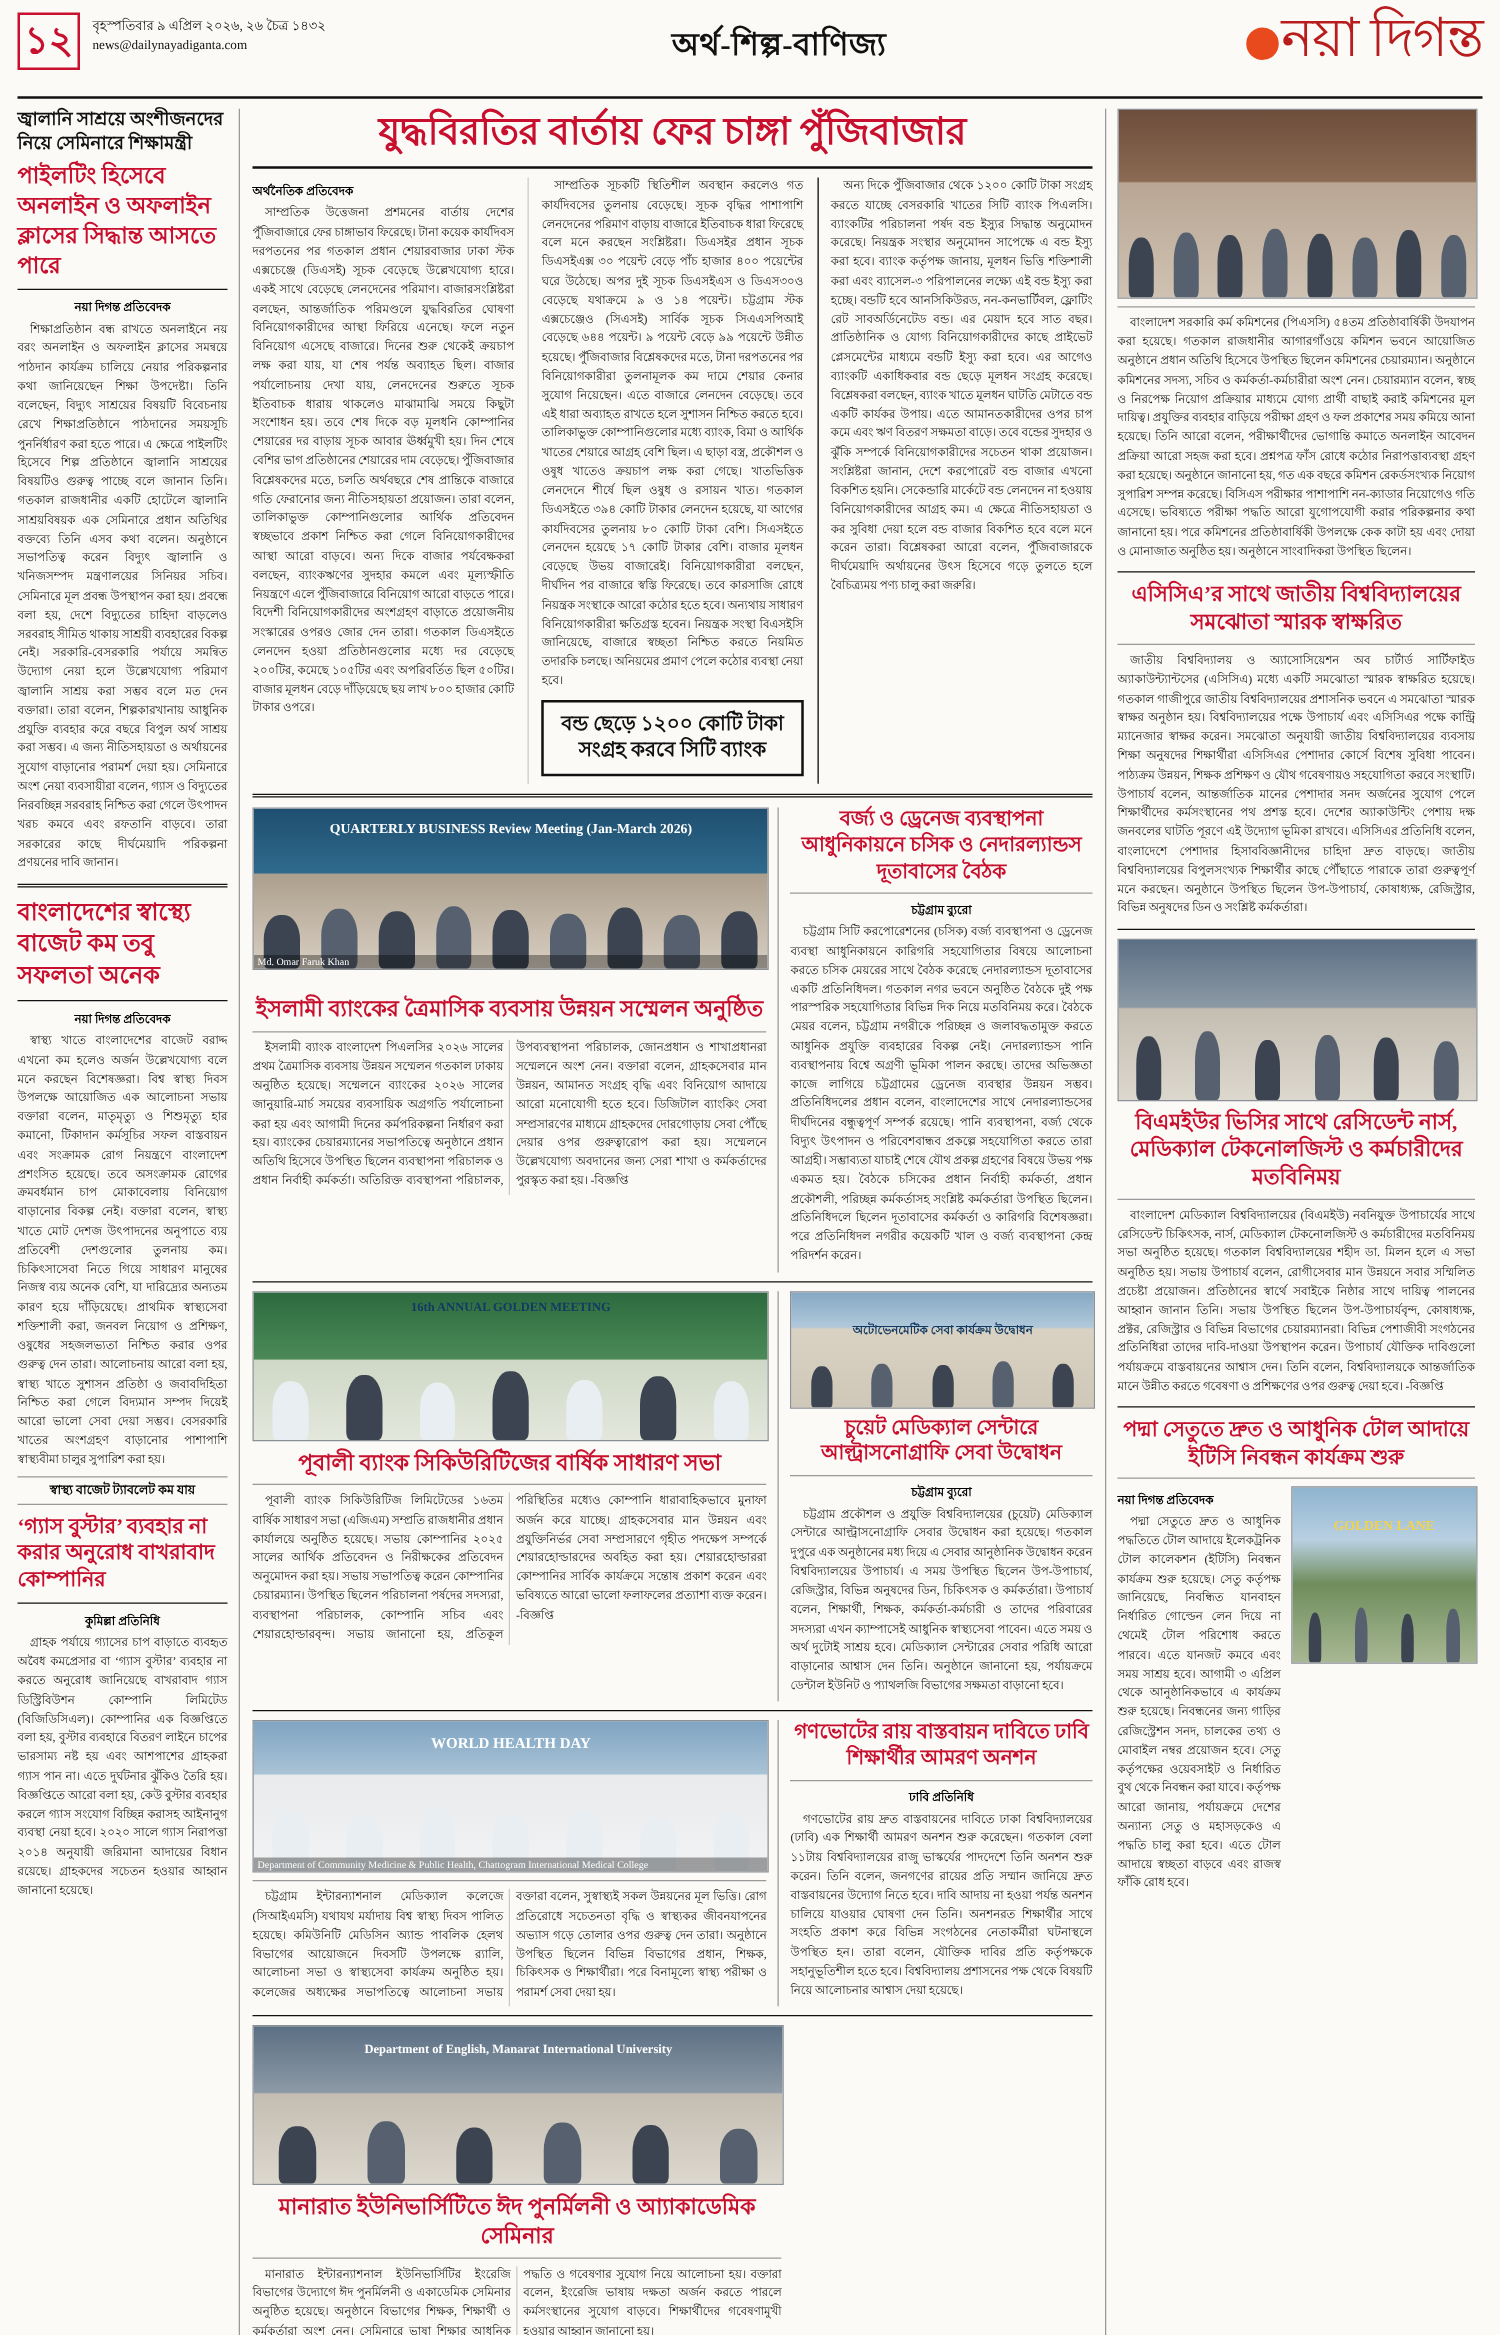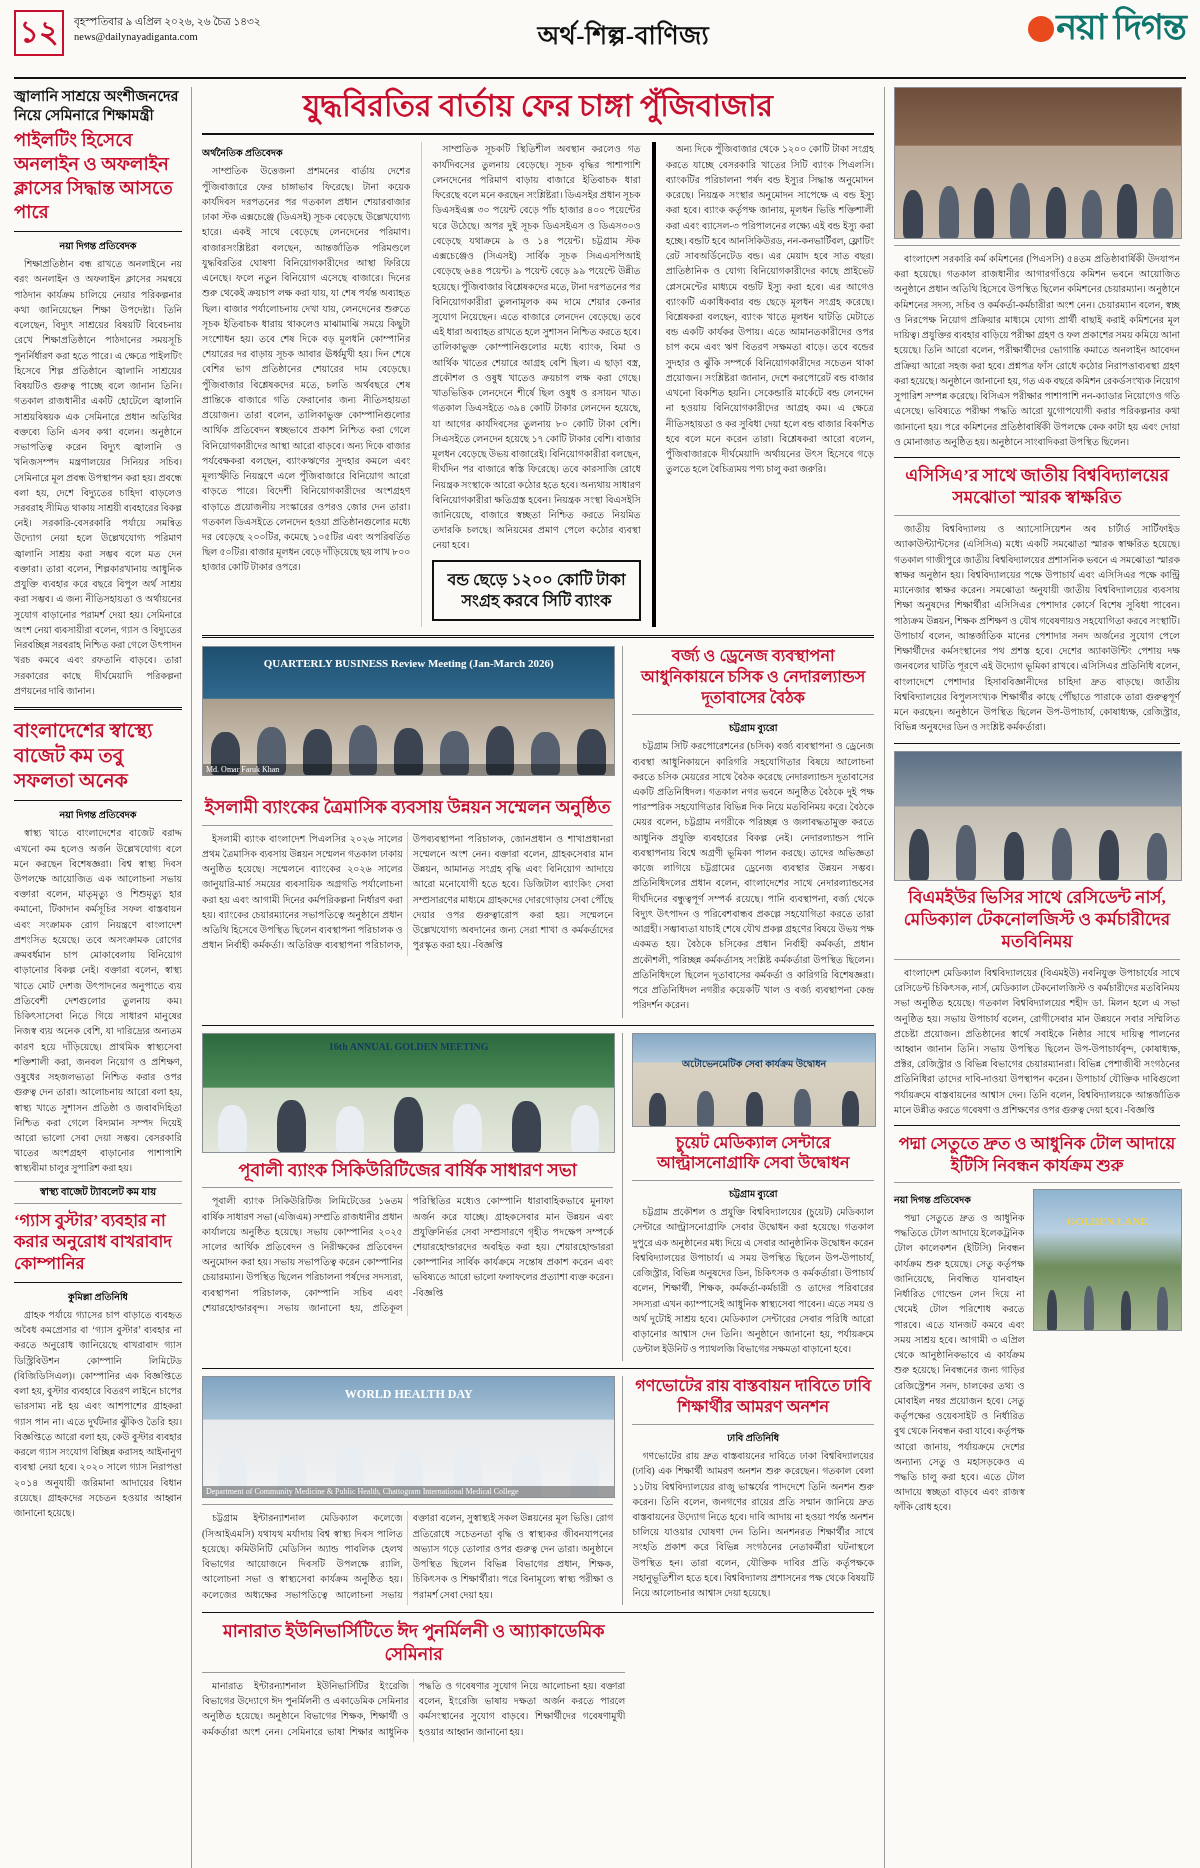--- a/index.html
+++ b/index.html
@@ -17,21 +17,21 @@
     display:flex;align-items:center;justify-content:center;margin-right:10px;
   }
   .issue{font-size:10.5px;line-height:1.45;color:#111;padding-top:4px;}
   .issue .mail{color:#111;}
   .section-title{
     flex:1;text-align:center;font-size:25px;font-weight:bold;color:#111;
     letter-spacing:0.5px;padding-top:6px;
   }
   .logo{width:200px;text-align:right;padding-top:0px;}
   .logo .brand{
-    font-size:35px;font-weight:bold;color:#0f766e;line-height:1;letter-spacing:-1px;
+    font-size:43px;font-weight:normal;color:#b91c1c;line-height:1;letter-spacing:-1px;
   }
   .logo .sun{
     display:inline-block;width:26px;height:26px;border-radius:50%;
     background:#e8491d;vertical-align:-3px;margin-right:2px;
   }
   
   .grid{display:flex;gap:10px;margin-top:8px;height:1792px;}
   .col{box-sizing:border-box;}
   .col-left{width:178px;border-right:1px solid #999;padding-right:9px;}
   .col-mid{width:672px;}
@@ -143,21 +143,21 @@
             <div class="bodytext">
                 <p>সাম্প্রতিক উত্তেজনা প্রশমনের বার্তায় দেশের পুঁজিবাজারে ফের চাঙ্গাভাব ফিরেছে। টানা কয়েক কার্যদিবস দরপতনের পর গতকাল প্রধান শেয়ারবাজার ঢাকা স্টক এক্সচেঞ্জে (ডিএসই) সূচক বেড়েছে উল্লেখযোগ্য হারে। একই সাথে বেড়েছে লেনদেনের পরিমাণ। বাজারসংশ্লিষ্টরা বলছেন, আন্তর্জাতিক পরিমণ্ডলে যুদ্ধবিরতির ঘোষণা বিনিয়োগকারীদের আস্থা ফিরিয়ে এনেছে। ফলে নতুন বিনিয়োগ এসেছে বাজারে। দিনের শুরু থেকেই ক্রয়চাপ লক্ষ করা যায়, যা শেষ পর্যন্ত অব্যাহত ছিল। বাজার পর্যালোচনায় দেখা যায়, লেনদেনের শুরুতে সূচক ইতিবাচক ধারায় থাকলেও মাঝামাঝি সময়ে কিছুটা সংশোধন হয়। তবে শেষ দিকে বড় মূলধনি কোম্পানির শেয়ারের দর বাড়ায় সূচক আবার ঊর্ধ্বমুখী হয়। দিন শেষে বেশির ভাগ প্রতিষ্ঠানের শেয়ারের দাম বেড়েছে। পুঁজিবাজার বিশ্লেষকদের মতে, চলতি অর্থবছরে শেষ প্রান্তিকে বাজারে গতি ফেরানোর জন্য নীতিসহায়তা প্রয়োজন। তারা বলেন, তালিকাভুক্ত কোম্পানিগুলোর আর্থিক প্রতিবেদন স্বচ্ছভাবে প্রকাশ নিশ্চিত করা গেলে বিনিয়োগকারীদের আস্থা আরো বাড়বে। অন্য দিকে বাজার পর্যবেক্ষকরা বলছেন, ব্যাংকঋণের সুদহার কমলে এবং মূল্যস্ফীতি নিয়ন্ত্রণে এলে পুঁজিবাজারে বিনিয়োগ আরো বাড়তে পারে। বিদেশী বিনিয়োগকারীদের অংশগ্রহণ বাড়াতে প্রয়োজনীয় সংস্কারের ওপরও জোর দেন তারা। গতকাল ডিএসইতে লেনদেন হওয়া প্রতিষ্ঠানগুলোর মধ্যে দর বেড়েছে ২০০টির, কমেছে ১০৫টির এবং অপরিবর্তিত ছিল ৫০টির। বাজার মূলধন বেড়ে দাঁড়িয়েছে ছয় লাখ ৮০০ হাজার কোটি টাকার ওপরে।</p>
               </div>
           </div>
           <div style="width:32%;border-left:1px solid #c9c9c9;padding-left:10px;">
             <div class="bodytext">
                 <p>সাম্প্রতিক সূচকটি স্থিতিশীল অবস্থান করলেও গত কার্যদিবসের তুলনায় বেড়েছে। সূচক বৃদ্ধির পাশাপাশি লেনদেনের পরিমাণ বাড়ায় বাজারে ইতিবাচক ধারা ফিরেছে বলে মনে করছেন সংশ্লিষ্টরা। ডিএসইর প্রধান সূচক ডিএসইএক্স ৩০ পয়েন্ট বেড়ে পাঁচ হাজার ৪০০ পয়েন্টের ঘরে উঠেছে। অপর দুই সূচক ডিএসইএস ও ডিএস৩০ও বেড়েছে যথাক্রমে ৯ ও ১৪ পয়েন্ট। চট্টগ্রাম স্টক এক্সচেঞ্জেও (সিএসই) সার্বিক সূচক সিএএসপিআই বেড়েছে ৬৪৪ পয়েন্ট। ৯ পয়েন্ট বেড়ে ৯৯ পয়েন্টে উন্নীত হয়েছে। পুঁজিবাজার বিশ্লেষকদের মতে, টানা দরপতনের পর বিনিয়োগকারীরা তুলনামূলক কম দামে শেয়ার কেনার সুযোগ নিয়েছেন। এতে বাজারে লেনদেন বেড়েছে। তবে এই ধারা অব্যাহত রাখতে হলে সুশাসন নিশ্চিত করতে হবে। তালিকাভুক্ত কোম্পানিগুলোর মধ্যে ব্যাংক, বিমা ও আর্থিক খাতের শেয়ারে আগ্রহ বেশি ছিল। এ ছাড়া বস্ত্র, প্রকৌশল ও ওষুধ খাতেও ক্রয়চাপ লক্ষ করা গেছে। খাতভিত্তিক লেনদেনে শীর্ষে ছিল ওষুধ ও রসায়ন খাত। গতকাল ডিএসইতে ৩৯৪ কোটি টাকার লেনদেন হয়েছে, যা আগের কার্যদিবসের তুলনায় ৮০ কোটি টাকা বেশি। সিএসইতে লেনদেন হয়েছে ১৭ কোটি টাকার বেশি। বাজার মূলধন বেড়েছে উভয় বাজারেই। বিনিয়োগকারীরা বলছেন, দীর্ঘদিন পর বাজারে স্বস্তি ফিরেছে। তবে কারসাজি রোধে নিয়ন্ত্রক সংস্থাকে আরো কঠোর হতে হবে। অন্যথায় সাধারণ বিনিয়োগকারীরা ক্ষতিগ্রস্ত হবেন। নিয়ন্ত্রক সংস্থা বিএসইসি জানিয়েছে, বাজারে স্বচ্ছতা নিশ্চিত করতে নিয়মিত তদারকি চলছে। অনিয়মের প্রমাণ পেলে কঠোর ব্যবস্থা নেয়া হবে।</p>
               </div>
             <div class="boxed">বন্ড ছেড়ে ১২০০ কোটি টাকা সংগ্রহ করবে সিটি ব্যাংক</div>
           </div>
-          <div style="width:32%;border-left:4px solid #000000;padding-left:10px;">
+          <div style="width:32%;border-left:1px solid #000000;padding-left:10px;">
             <div class="bodytext">
                 <p>অন্য দিকে পুঁজিবাজার থেকে ১২০০ কোটি টাকা সংগ্রহ করতে যাচ্ছে বেসরকারি খাতের সিটি ব্যাংক পিএলসি। ব্যাংকটির পরিচালনা পর্ষদ বন্ড ইস্যুর সিদ্ধান্ত অনুমোদন করেছে। নিয়ন্ত্রক সংস্থার অনুমোদন সাপেক্ষে এ বন্ড ইস্যু করা হবে। ব্যাংক কর্তৃপক্ষ জানায়, মূলধন ভিত্তি শক্তিশালী করা এবং ব্যাসেল-৩ পরিপালনের লক্ষ্যে এই বন্ড ইস্যু করা হচ্ছে। বন্ডটি হবে আনসিকিউরড, নন-কনভার্টিবল, ফ্লোটিং রেট সাবঅর্ডিনেটেড বন্ড। এর মেয়াদ হবে সাত বছর। প্রাতিষ্ঠানিক ও যোগ্য বিনিয়োগকারীদের কাছে প্রাইভেট প্লেসমেন্টের মাধ্যমে বন্ডটি ইস্যু করা হবে। এর আগেও ব্যাংকটি একাধিকবার বন্ড ছেড়ে মূলধন সংগ্রহ করেছে। বিশ্লেষকরা বলছেন, ব্যাংক খাতে মূলধন ঘাটতি মেটাতে বন্ড একটি কার্যকর উপায়। এতে আমানতকারীদের ওপর চাপ কমে এবং ঋণ বিতরণ সক্ষমতা বাড়ে। তবে বন্ডের সুদহার ও ঝুঁকি সম্পর্কে বিনিয়োগকারীদের সচেতন থাকা প্রয়োজন। সংশ্লিষ্টরা জানান, দেশে করপোরেট বন্ড বাজার এখনো বিকশিত হয়নি। সেকেন্ডারি মার্কেটে বন্ড লেনদেন না হওয়ায় বিনিয়োগকারীদের আগ্রহ কম। এ ক্ষেত্রে নীতিসহায়তা ও কর সুবিধা দেয়া হলে বন্ড বাজার বিকশিত হবে বলে মনে করেন তারা। বিশ্লেষকরা আরো বলেন, পুঁজিবাজারকে দীর্ঘমেয়াদি অর্থায়নের উৎস হিসেবে গড়ে তুলতে হলে বৈচিত্র্যময় পণ্য চালু করা জরুরি।</p>
               </div>
           </div>
         </div>
       </div>
 
       <hr class="dbl">
 
       <div class="flexrow">
@@ -263,20 +263,31 @@
           <div class="byline">ঢাবি প্রতিনিধি</div>
           <div class="bodytext">
               <p>গণভোটের রায় দ্রুত বাস্তবায়নের দাবিতে ঢাকা বিশ্ববিদ্যালয়ের (ঢাবি) এক শিক্ষার্থী আমরণ অনশন শুরু করেছেন। গতকাল বেলা ১১টায় বিশ্ববিদ্যালয়ের রাজু ভাস্কর্যের পাদদেশে তিনি অনশন শুরু করেন। তিনি বলেন, জনগণের রায়ের প্রতি সম্মান জানিয়ে দ্রুত বাস্তবায়নের উদ্যোগ নিতে হবে। দাবি আদায় না হওয়া পর্যন্ত অনশন চালিয়ে যাওয়ার ঘোষণা দেন তিনি। অনশনরত শিক্ষার্থীর সাথে সংহতি প্রকাশ করে বিভিন্ন সংগঠনের নেতাকর্মীরা ঘটনাস্থলে উপস্থিত হন। তারা বলেন, যৌক্তিক দাবির প্রতি কর্তৃপক্ষকে সহানুভূতিশীল হতে হবে। বিশ্ববিদ্যালয় প্রশাসনের পক্ষ থেকে বিষয়টি নিয়ে আলোচনার আশ্বাস দেয়া হয়েছে।</p>
             </div>
         </div>
       </div>
 
       <hr class="rule">
 
       <div>
+        <div class="photo ph-room" style="height:126px;width:63%;">
+          <div class="banner-text" style="top:10%;font-size:10px;">Department of English, Manarat International University</div>
+          <div class="row-people" style="bottom:0;height:50%;">
+            <div class="person" style="height:74%"></div>
+              <div class="person lt" style="height:80%"></div>
+            <div class="person" style="height:72%"></div>
+              <div class="person lt" style="height:78%"></div>
+            <div class="person" style="height:76%"></div>
+              <div class="person lt" style="height:70%"></div>
+          </div>
+        </div>
         <div class="hl hl-mid hl-red" style="margin-top:6px;width:63%;font-size:17.5px;">মানারাত ইউনিভার্সিটিতে ঈদ পুনর্মিলনী ও আ্যাকাডেমিক সেমিনার</div>
         <hr class="rule-thin" style="width:63%;">
         <div class="bodytext cols2" style="width:63%;">
             <p>মানারাত ইন্টারন্যাশনাল ইউনিভার্সিটির ইংরেজি বিভাগের উদ্যোগে ঈদ পুনর্মিলনী ও একাডেমিক সেমিনার অনুষ্ঠিত হয়েছে। অনুষ্ঠানে বিভাগের শিক্ষক, শিক্ষার্থী ও কর্মকর্তারা অংশ নেন। সেমিনারে ভাষা শিক্ষার আধুনিক পদ্ধতি ও গবেষণার সুযোগ নিয়ে আলোচনা হয়। বক্তারা বলেন, ইংরেজি ভাষায় দক্ষতা অর্জন করতে পারলে কর্মসংস্থানের সুযোগ বাড়বে। শিক্ষার্থীদের গবেষণামুখী হওয়ার আহ্বান জানানো হয়।</p>
           </div>
       </div>
 
     </div>
 
     <div class="col col-right">

